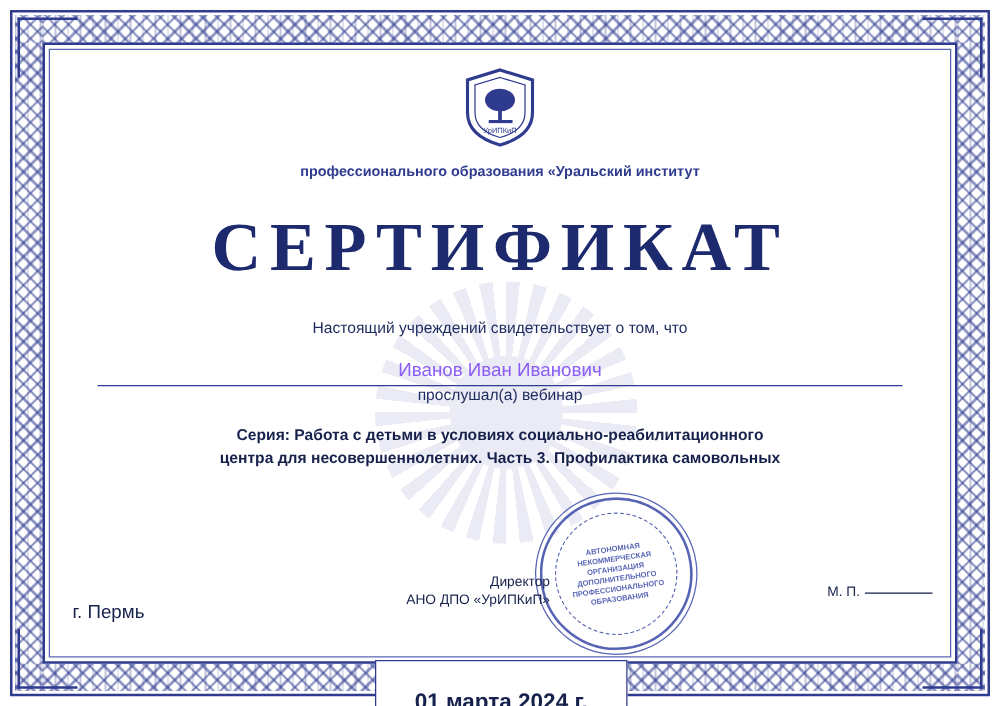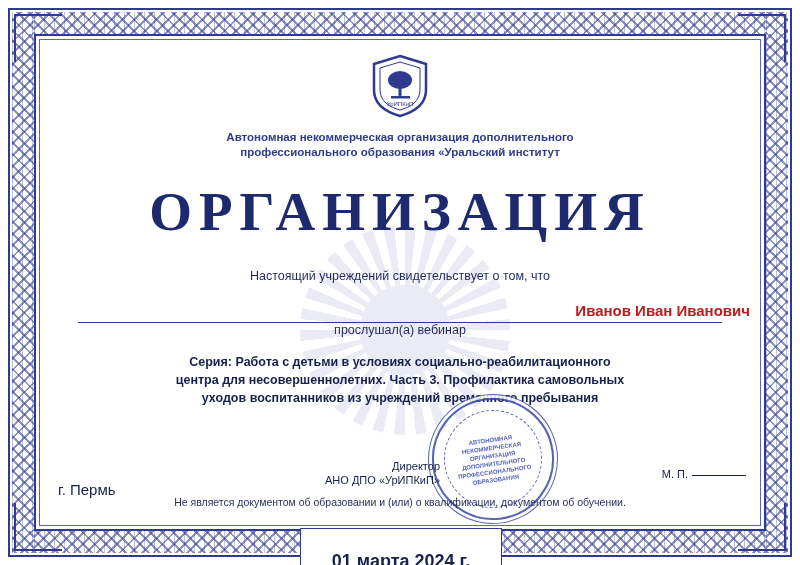--- a/index.html
+++ b/index.html
@@ -148,24 +148,24 @@
     height: 26px;
   }
   .name-line {
     position: absolute;
     left: 28px; right: 28px; bottom: 0;
     border-bottom: 1px solid #2e3b8f;
   }
   .name {
     position: absolute;
     left: 0; right: 0; bottom: 4px;
-    text-align: right;
-    color: #b91c1c;
+    text-align: center;
+    color: #8b5cf6;
     font-size: 15px;
-    font-weight: bold;
+    font-weight: normal;
   }
 
   .listened {
     margin-top: 0;
     text-align: center;
     color: #1d2a5e;
     font-size: 12.5px;
   }
 
   .course {
@@ -291,55 +291,52 @@
             <ellipse cx="29" cy="26" rx="12" ry="9"></ellipse>
             <rect x="27.5" y="30" width="3" height="12"></rect>
             <rect x="20" y="42" width="19" height="2.5"></rect>
           </g>
           <text x="29" y="52" font-size="6" text-anchor="middle" fill="#2e3b8f" font-family="Liberation Sans, sans-serif">УрИПКиП</text>
         </svg>
       </span>
     </div>
 
     <div class="org">
-      <div>Автономная некоммерческая организация дополнительного</div>
       <div>профессионального образования «Уральский институт</div>
     </div>
 
-    <div class="title">ОРГАНИЗАЦИЯ</div>
+    <div class="title">СЕРТИФИКАТ</div>
 
     <div class="subtitle">Настоящий учреждений свидетельствует о том, что</div>
 
     <div class="name-row">
       <div class="name">Иванов Иван Иванович</div>
       <div class="name-line"></div>
     </div>
 
     <div class="listened">прослушал(а) вебинар</div>
 
     <div class="course">
       <div>Серия: Работа с детьми в условиях социально-реабилитационного</div>
       <div>центра для несовершеннолетних. Часть 3. Профилактика самовольных</div>
-      <div>уходов воспитанников из учреждений временного пребывания</div>
     </div>
 
   </div>
 
   <div class="stamp">
     <div class="stamp-text">АВТОНОМНАЯ НЕКОММЕРЧЕСКАЯ ОРГАНИЗАЦИЯ ДОПОЛНИТЕЛЬНОГО ПРОФЕССИОНАЛЬНОГО ОБРАЗОВАНИЯ</div>
   </div>
 
   <div class="footer">
     <div class="city">г. Пермь</div>
     <div class="director">
       <div>Директор</div>
       <div>АНО ДПО «УрИПКиП»</div>
     </div>
     <div class="mp">
       <span>М. П.</span><span class="mp-line"></span>
     </div>
   </div>
 
-  <div class="disclaimer">Не является документом об образовании и (или) о квалификации, документом об обучении.</div>
 
   <div class="date-box">01 марта 2024 г.</div>
 
 </div>
 
 </body></html>

